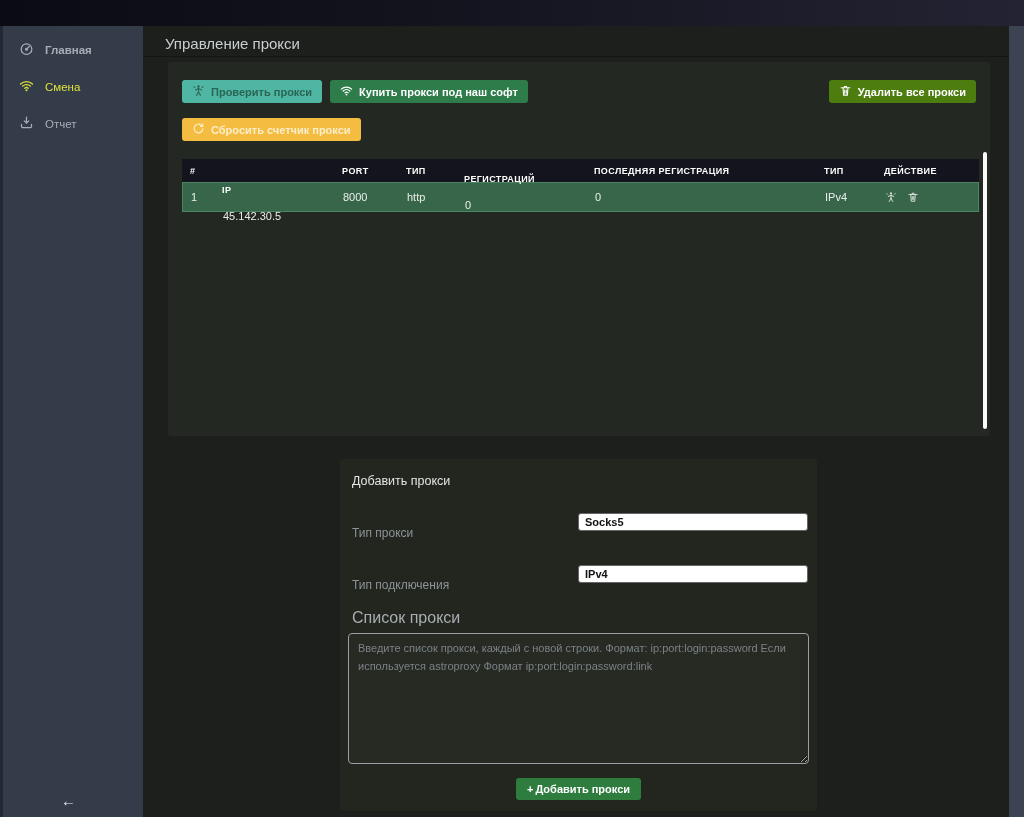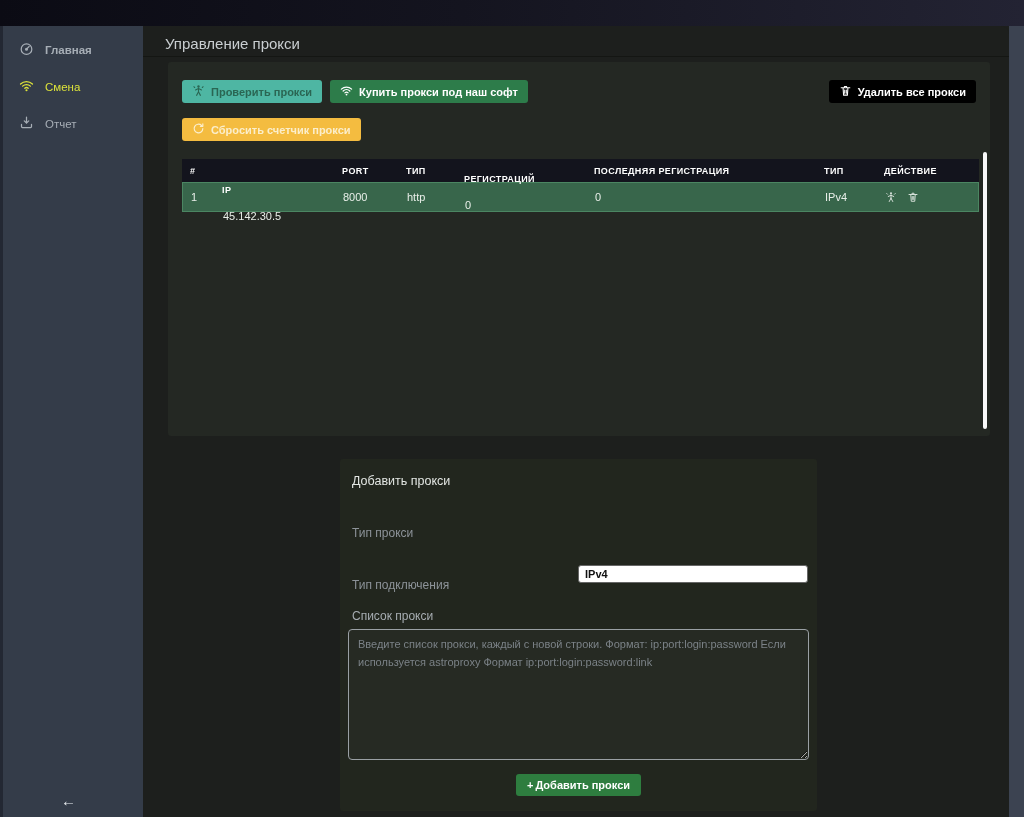--- a/index.html
+++ b/index.html
@@ -30,21 +30,21 @@
   .title-divider { border-bottom:1px solid #141613; }
 
   
   .main-panel { position:absolute; left:25px; top:36px; width:822px; height:374px;
     background:#242823; border-radius:3px; padding:18px 14px; }
   .btn { display:inline-flex; align-items:center; gap:6px; border:none; border-radius:3px;
     font-family:inherit; font-size:11px; font-weight:700; padding:6px 10px; cursor:pointer; height:23px; }
   .btn svg { width:13px; height:13px; }
   .btn-check { background:#4eb6a3; color:#2a6653; }
   .btn-buy { background:#2d7c4a; color:#ffffff; }
-  .btn-delete-all { background:#000000; color:#ffffff; margin-left:auto; }
+  .btn-delete-all { background:#4d7c0f; color:#ffffff; margin-left:auto; }
   .btn-reset { background:#f4bc40; color:#fbeecb; margin-top:15px; }
   .toolbar-row { display:flex; gap:8px; }
 
   
   .proxy-table { margin-top:18px; width:797px; }
   .t-head { display:flex; background:#13141d; height:23px; align-items:center;
     color:#ffffff; font-size:9px; font-weight:700; letter-spacing:.4px; }
   .t-row { display:flex; background:#38664b; height:30px; align-items:center;
     color:#e9efe9; font-size:11px; border:1px solid #4b8662; }
   .c0{width:36px; padding-left:8px;} .c1{width:120px; padding-left:4px;margin-top:38px;}
@@ -60,21 +60,21 @@
 
   
   .form-panel { position:absolute; left:197px; top:433px; width:477px; height:352px;
     background:#22261e; border-radius:3px; }
   .form-title { padding:15px 0 0 12px; font-size:12.5px; color:#e3e6e3; }
   .f-row { display:flex; align-items:center; padding:0 9px 0 12px; margin-top:15px; }
   .f-row:first-of-type { margin-top:27px; }
   .f-label { font-size:12px; color:#8d9399;margin-top:23px; }
   .f-input { margin-left:auto; width:230px; height:18px; background:#ffffff; color:#111;
     border:1px solid #666; border-radius:3px; font-family:inherit; font-size:11px; font-weight:700; padding:1px 6px; }
-  .list-label { margin-top:17px; padding-left:12px; font-size:12px; color:#a7adb2; }
+  .list-label { margin-top:17px; padding-left:12px; font-size:16px; color:#a7adb2; }
   .list-textarea { display:block; margin:6px 8px 0 8px; width:461px; height:131px;
     background:#262a23; border:1px solid #9aa0a4; border-radius:4px; padding:6px 9px;
     font-family:inherit; font-size:11px; color:#cfd4d8; resize:both; line-height:1.6; }
   .list-textarea::placeholder { color:#7b8287; }
   .btn-add { display:flex; align-items:center; gap:2px; margin:14px auto 0;
     background:#2e7d3f; color:#fff; border:none; border-radius:3px;
     font-family:inherit; font-size:11px; font-weight:700; padding:5px 11px; cursor:pointer; }
 </style>
 </head>
 <body>
@@ -197,20 +197,21 @@
     </div>
 
     <div class="scrollbar"></div>
   </div>
 
   <div class="form-panel">
     <div class="form-title">Добавить прокси</div>
 
     <div class="f-row">
       <span class="f-label">Тип прокси</span>
+      <input class="f-input" value="Socks5" style="">
     </div>
     <div class="f-row">
       <span class="f-label">Тип подключения</span>
       <input class="f-input" value="IPv4" style="">
     </div>
 
     <div class="list-label">Список прокси</div>
     <textarea class="list-textarea" placeholder="Введите список прокси, каждый с новой строки. Формат: ip:port:login:password Если используется astroproxy Формат ip:port:login:password:link" style=""></textarea>
 
     <button class="btn-add">

